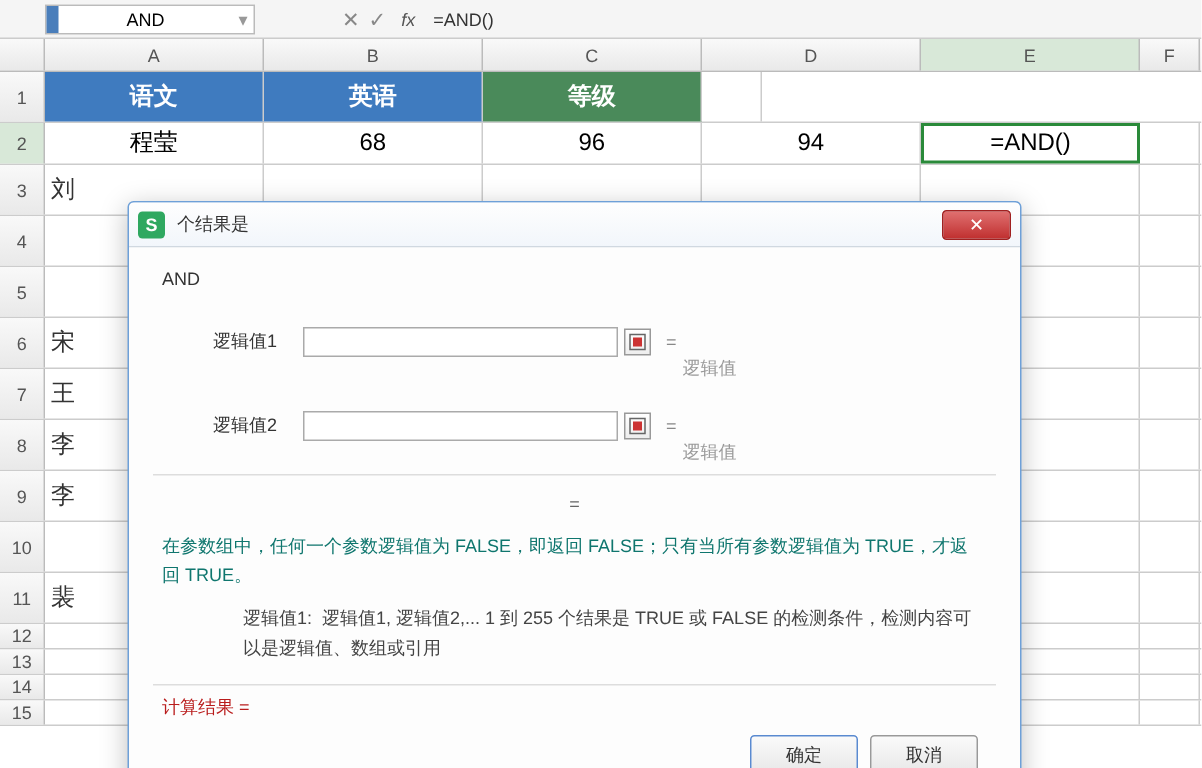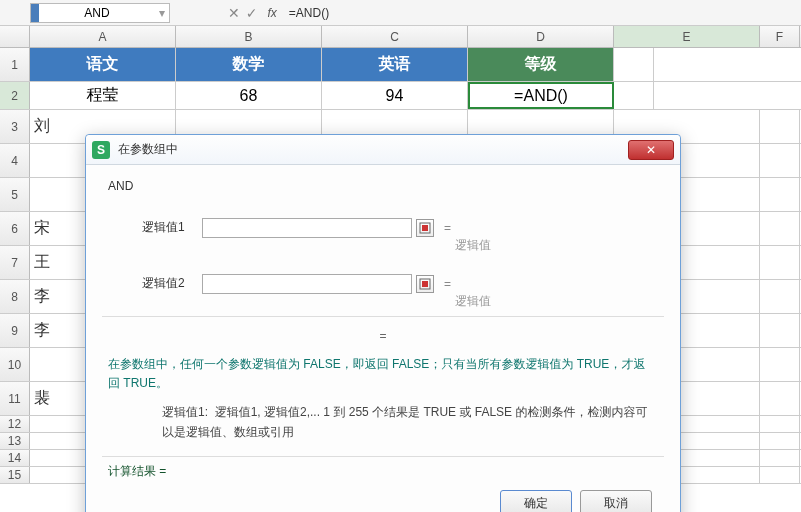--- a/index.html
+++ b/index.html
@@ -49,21 +49,21 @@
   .arg-input { width: 210px; height: 20px; border: 1px solid #aaa; background: #fff; }
   .arg-ref { width: 18px; height: 18px; border: 1px solid #999; margin-left: 4px; background: linear-gradient(#fff,#eee); display:flex; align-items:center; justify-content:center; }
   .arg-ref svg { width:12px; height:12px; }
   .arg-eq { margin-left: 10px; color: #888; }
   .arg-val { margin-left: 4px; color: #999; margin-top: 36px; }
   .eq-center { text-align: center; margin: 12px 0; color: #666; }
   .desc { margin: 6px 8px 10px 6px; line-height: 1.6; color: #0f766e; }
   .desc-arg { margin: 4px 6px 14px 60px; line-height: 1.6; color: #444; }
   .desc-arg b { font-weight: normal; }
   .sep { border-top: 1px solid #ddd; margin: 6px 0; }
-  .result { margin: 6px; color: #14532d; }
+  .result { margin: 6px; color: #b91c1c; }
   .dlg-footer { display: flex; align-items: center; padding: 4px 12px 12px 12px; }
   .help-link { color: #1a5bcc; text-decoration: underline; }
   .btn { margin-left: 8px; width: 72px; height: 26px; background: linear-gradient(#fafafa,#e8e8e8); border: 1px solid #999; border-radius: 3px; text-align: center; line-height: 24px; }
   .btn.primary { border: 1px solid #5a8ad0; }
   .spacer { flex: 1; }
   
   .partial { color: #333; font-size: 16px; padding-left: 4px; justify-content:flex-start; }
 </style>
 </head>
 <body>
@@ -89,30 +89,30 @@
     <div class="col-h col-B">B</div>
     <div class="col-h col-C">C</div>
     <div class="col-h col-D">D</div>
     <div class="col-h col-E">E</div>
     <div class="col-h col-F">F</div>
   </div>
 
   <div class="row r1">
     <div class="row-h">1</div>
     <div class="cell header-cell col-B">语文</div>
-    <div class="cell header-cell col-C">数学</div>
     <div class="cell header-cell col-D">英语</div>
     <div class="cell header-cell e col-E">等级</div>
     <div class="cell col-F"></div>
   </div>
 
   <div class="row r2 row-2">
     <div class="row-h">2</div>
     <div class="cell col-A">程莹</div>
     <div class="cell col-B">68</div>
+    <div class="cell col-C">96</div>
     <div class="cell col-D">94</div>
     <div class="cell col-E active-cell">=AND()</div>
     <div class="cell col-F"></div>
   </div>
 
   <div class="row rn">
       <div class="row-h">3</div>
       <div class="cell col-A partial">刘</div>
       <div class="cell col-B"></div>
       <div class="cell col-C"></div>
@@ -226,21 +226,21 @@
       <div class="cell col-C"></div>
       <div class="cell col-D"></div>
       <div class="cell col-E"></div>
       <div class="cell col-F"></div>
     </div>
 </div>
 
 <div class="dialog">
   <div class="dlg-title">
     <div class="dlg-icon">S</div>
-    <div class="dlg-title-text">在参数组中</div>
+    <div class="dlg-title-text">个结果是</div>
     <div class="dlg-close">✕</div>
   </div>
   <div class="dlg-body">
     <div class="fn-name">AND</div>
     <div class="arg-row">
       <div class="arg-label">逻辑值1</div>
       <input class="arg-input" style="">
       <div class="arg-ref">
           <svg viewBox="0 0 12 12">
             <rect x="1" y="1" width="10" height="10" fill="none" stroke="#666"></rect>

